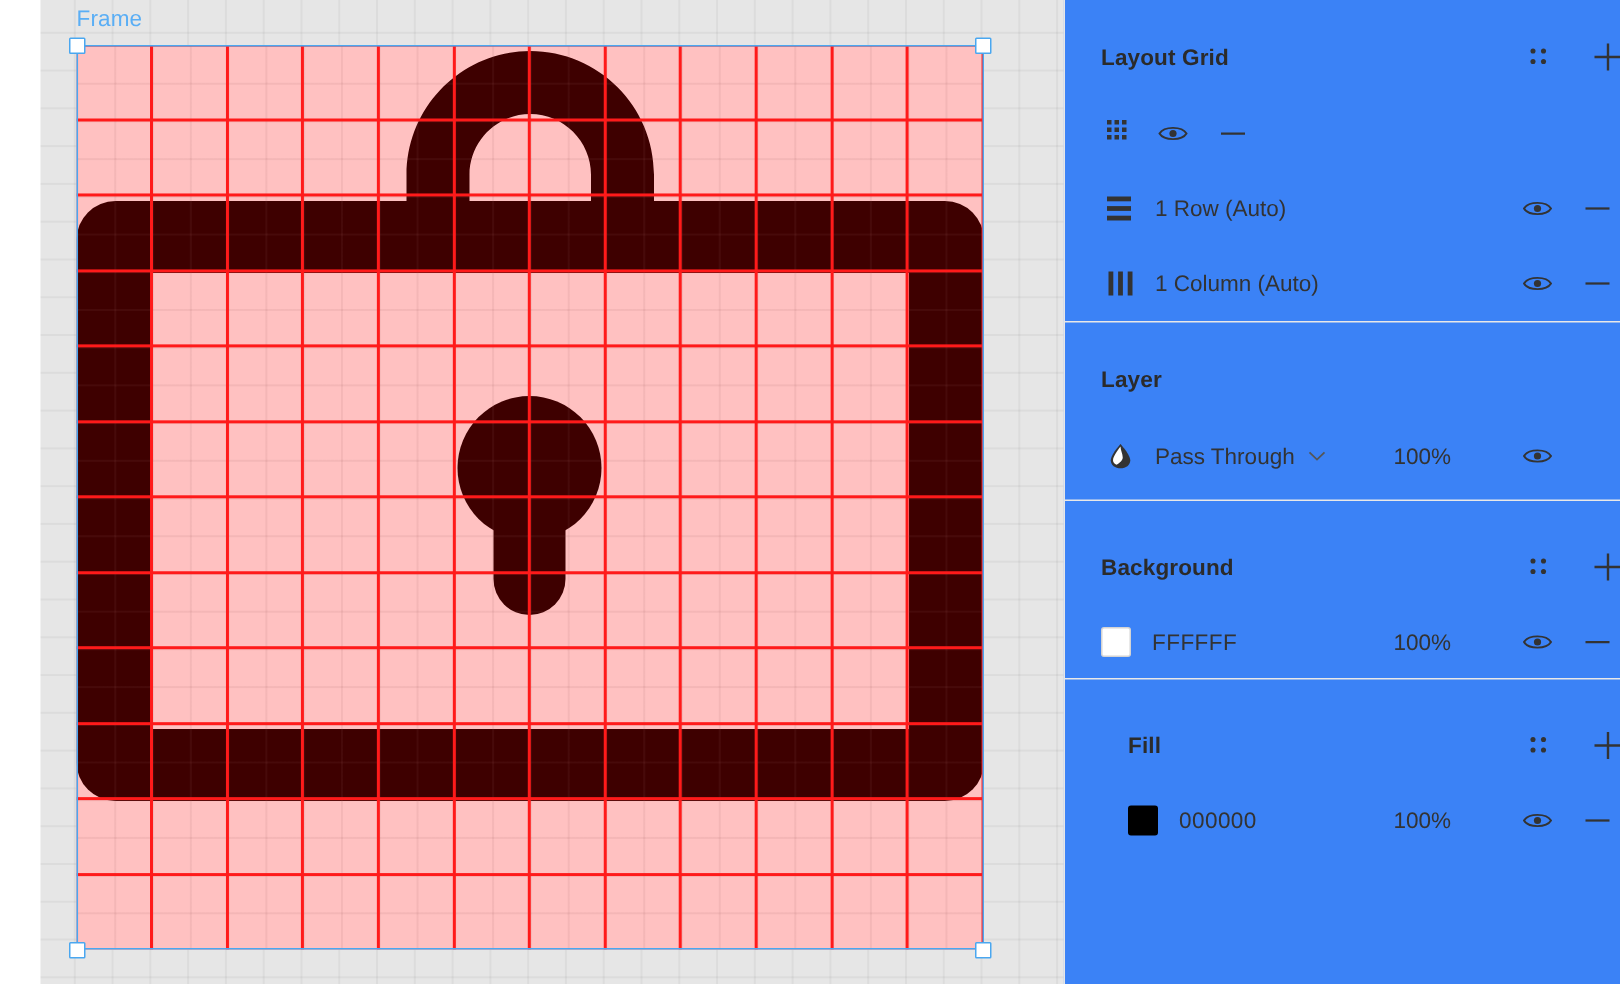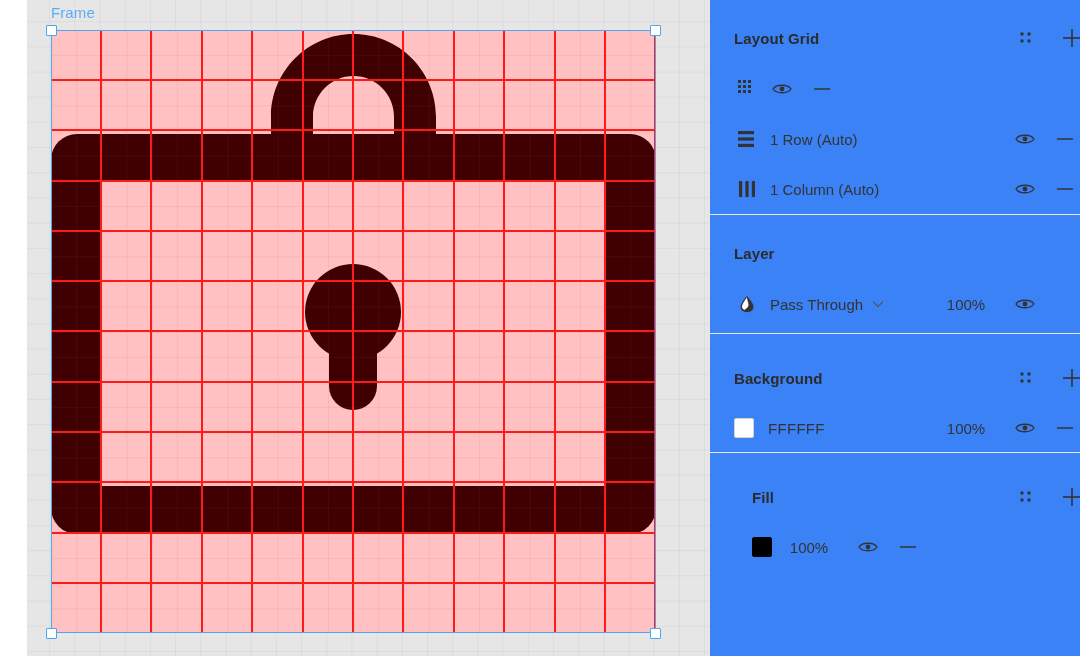--- a/index.html
+++ b/index.html
@@ -131,21 +131,21 @@
     height:50px;
   }
   .row-icon{
     width:26px;flex:0 0 26px;display:flex;align-items:center;justify-content:flex-start;
   }
   .row-label{
     flex:1 1 auto;font-size:15px;color:#333333;padding-left:10px;
     white-space:nowrap;
   }
   .row-opacity{
-    width:74px;flex:0 0 74px;font-size:15px;color:#333333;text-align:center;
+    width:74px;flex:0 0 74px;font-size:15px;color:#333333;text-align:left;
   }
   .row-eye{width:44px;flex:0 0 44px;display:flex;justify-content:center;}
   .row-minus{width:36px;flex:0 0 36px;display:flex;justify-content:center;}
 
   .swatch{
     width:20px;height:20px;box-sizing:border-box;
     border:1px solid #d4d4d4;border-radius:2px;flex:0 0 20px;
   }
   .hexval{flex:1 1 auto;font-size:15px;color:#333333;padding-left:14px;letter-spacing:0.3px;}
 
@@ -395,20 +395,21 @@
           <span class="icon">
             <svg width="22" height="22" viewBox="0 0 22 22">
               <line x1="11" y1="2" x2="11" y2="20" stroke="#333" stroke-width="1.6"></line>
               <line x1="2" y1="11" x2="20" y2="11" stroke="#333" stroke-width="1.6"></line>
             </svg>
           </span>
         </div>
       </div>
       <div class="row">
         <span class="swatch" style="background:#000000;border-color:#000000"></span>
+        <span class="hexval">000000</span>
         <span class="row-opacity">100%</span>
         <span class="row-eye icon">
           <svg width="20" height="14" viewBox="0 0 20 14">
             <path d="M1 7 C4 2 16 2 19 7 C16 12 4 12 1 7 Z" fill="none" stroke="#333" stroke-width="1.3"></path>
             <circle cx="10" cy="7" r="2.4" fill="#333"></circle>
           </svg>
         </span>
         <span class="row-minus icon">
           <svg width="18" height="6" viewBox="0 0 18 6">
               <line x1="1" y1="3" x2="17" y2="3" stroke="#333" stroke-width="1.5"></line>

